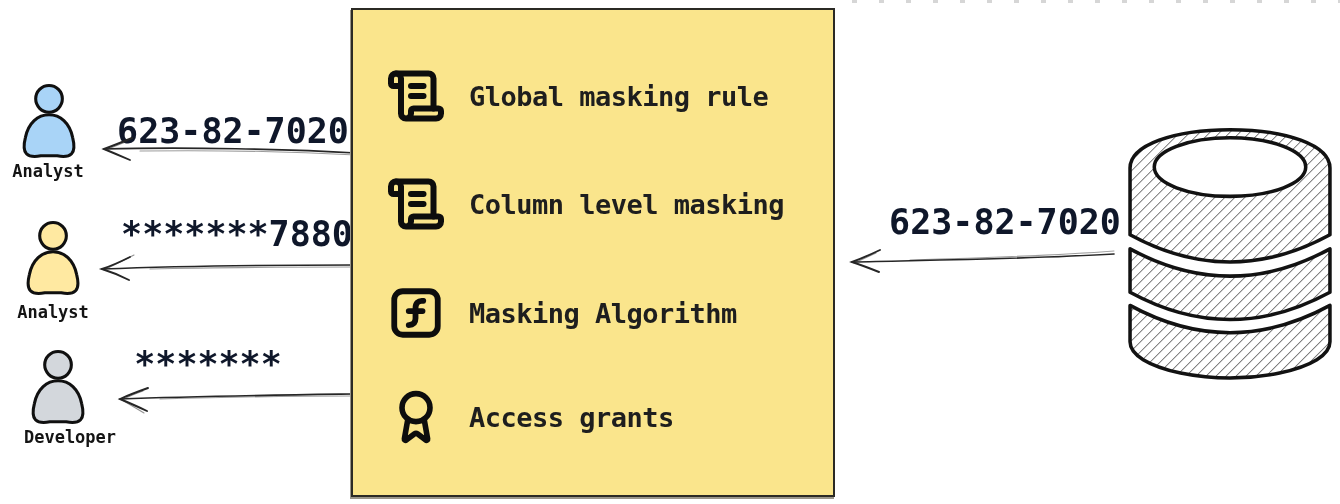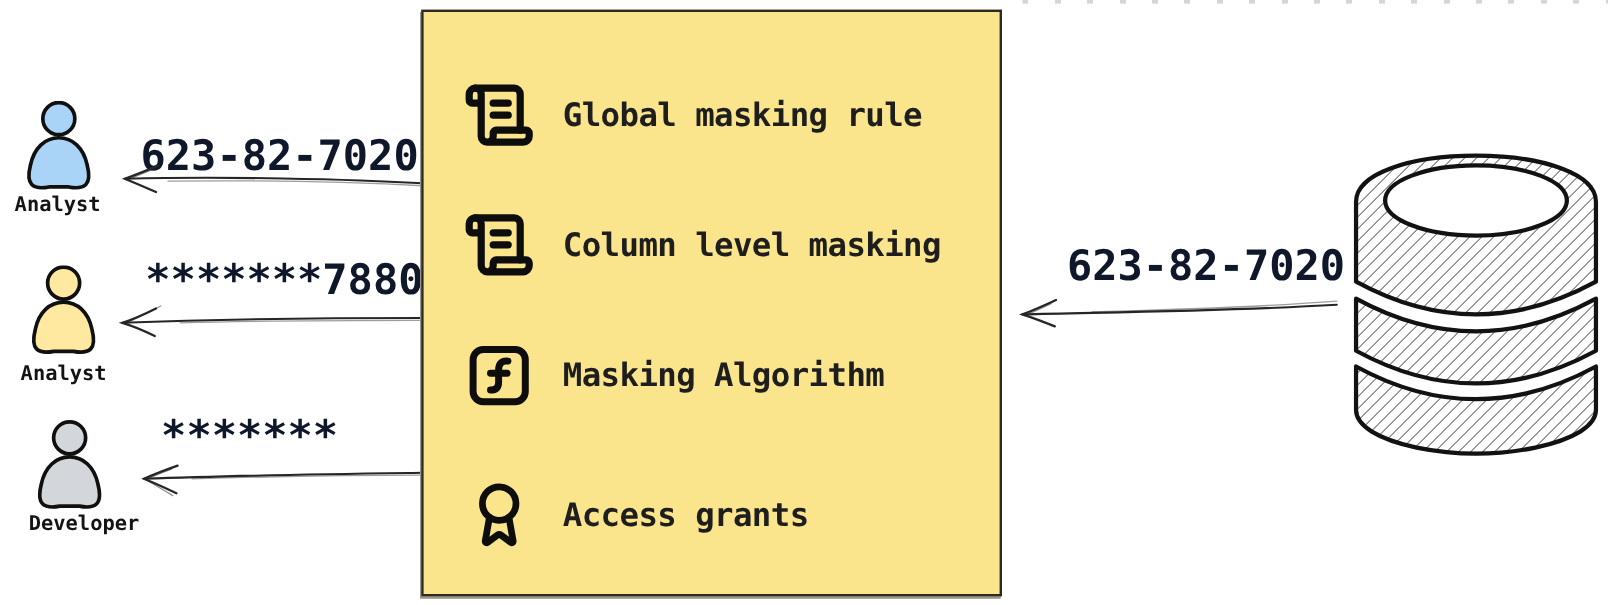--- a/index.html
+++ b/index.html
@@ -135,21 +135,21 @@
       <svg width="60" height="60" viewBox="0 0 24 24" fill="none" stroke="currentColor" stroke-width="2.4" stroke-linecap="round" stroke-linejoin="round">
         <path d="M15 12h-5"></path>
           <path d="M15 8h-5"></path>
           <path d="M19 17V5a2 2 0 0 0-2-2H4"></path>
         <path d="M8 21h12a2 2 0 0 0 2-2v-1a1 1 0 0 0-1-1H11a1 1 0 0 0-1 1v1a2 2 0 1 1-4 0V5a2 2 0 1 0-4 0v2a1 1 0 0 0 1 1h3"></path>
       </svg>
     </span>
     <span class="box-label">Column level masking</span>
   </div>
 
-  <div class="box-row" style="top:387px">
+  <div class="box-row" style="top:375px">
     <span class="box-icon">
       <svg width="56" height="66" viewBox="0 0 24 24" fill="none" stroke="currentColor" stroke-width="2.4" stroke-linecap="round" stroke-linejoin="round">
         <path d="m15.477 12.89 1.515 8.526a.5.5 0 0 1-.81.47l-3.58-2.687a1 1 0 0 0-1.197 0l-3.586 2.686a.5.5 0 0 1-.81-.469l1.514-8.526"></path>
         <circle cx="12" cy="8" r="6"></circle>
       </svg>
     </span>
     <span class="box-label">Access grants</span>
   </div>
 </div>
 

